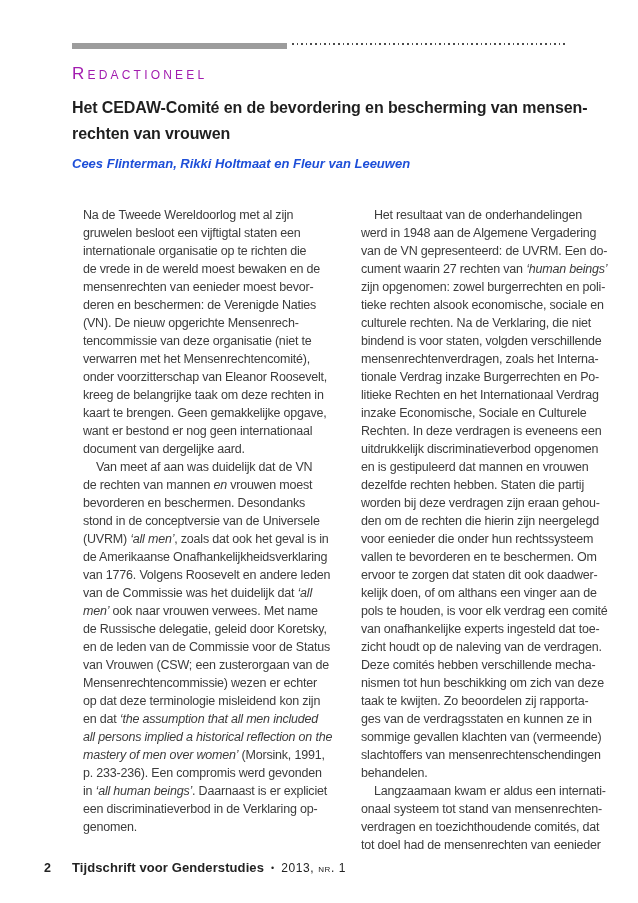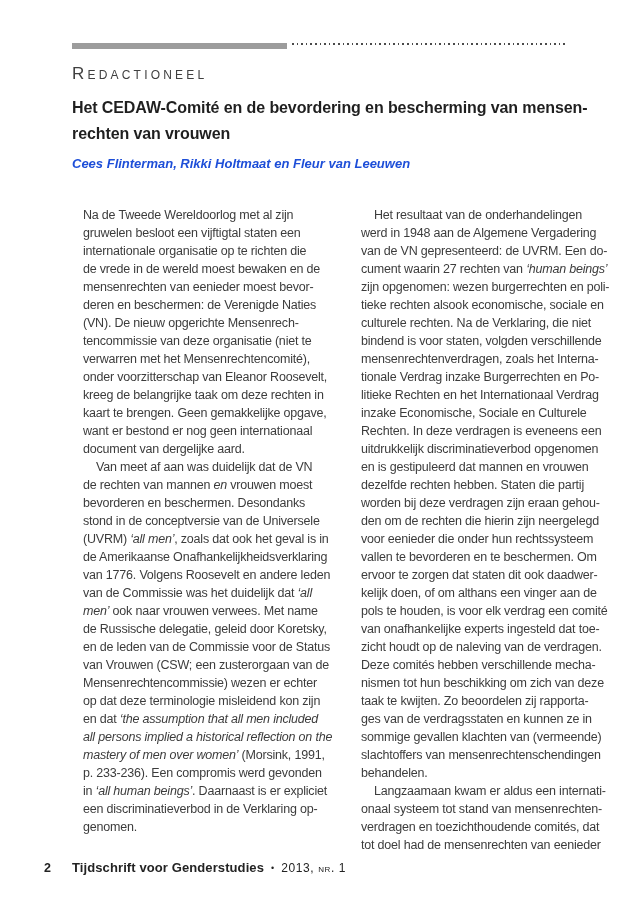--- a/index.html
+++ b/index.html
@@ -7,21 +7,21 @@
     position:relative;width:638px;height:903px;background:#ffffff;
     font-family:"Liberation Sans",sans-serif;color:#3c3c3c;overflow:hidden;
   }
   
   .rule{position:absolute;top:43px;left:72px;width:506px;display:flex;align-items:flex-start;}
   .rule-solid{width:215px;height:6px;background:#9c9c9c;}
   .rule-dotted{flex:1;height:2px;margin-top:0;margin-left:5px;margin-right:12px;
     background:repeating-linear-gradient(90deg,#4a4a4a 0 1.6px,transparent 1.6px 4.6px);}
   
   .kicker{position:absolute;top:64px;left:72px;font-size:17px;font-variant:small-caps;
-    letter-spacing:3.2px;color:#404040;}
+    letter-spacing:3.2px;color:#a21caf;}
   .title{position:absolute;top:95px;left:72px;width:520px;font-size:16px;font-weight:bold;
     color:#1f1f1f;line-height:26px;letter-spacing:-0.1px;white-space:nowrap;}
   .title span{display:block;}
   .authors{position:absolute;top:156px;left:72px;font-size:13px;font-style:italic;color:#1d4ed8;font-weight:bold;}
   
   .columns{position:absolute;top:206px;left:83px;width:506px;display:flex;gap:32px;}
   .col{width:246px;}
   .line{font-size:12.5px;line-height:18px;letter-spacing:-0.2px;white-space:nowrap;color:#3c3c3c;}
   .line.indent{text-indent:13px;}
   .it{font-style:italic;}
@@ -87,21 +87,21 @@
         <div class="line"><span>p. 233-236). Een compromis werd gevonden</span></div>
         <div class="line"><span>in </span><span class="it">‘all human beings’</span><span>. Daarnaast is er expliciet</span></div>
         <div class="line"><span>een discriminatieverbod in de Verklaring op-</span></div>
         <div class="line"><span>genomen.</span></div>
       </div>
     <div class="col">
         <div class="line indent"><span>Het resultaat van de onderhandelingen</span></div>
         <div class="line"><span>werd in 1948 aan de Algemene Vergadering</span></div>
         <div class="line"><span>van de VN gepresenteerd: de UVRM. Een do-</span></div>
         <div class="line"><span>cument waarin 27 rechten van </span><span class="it">‘human beings’</span></div>
-        <div class="line"><span>zijn opgenomen: wezen burgerrechten en poli-</span></div>
+        <div class="line"><span>zijn opgenomen: zowel burgerrechten en poli-</span></div>
         <div class="line"><span>tieke rechten alsook economische, sociale en</span></div>
         <div class="line"><span>culturele rechten. Na de Verklaring, die niet</span></div>
         <div class="line"><span>bindend is voor staten, volgden verschillende</span></div>
         <div class="line"><span>mensenrechtenverdragen, zoals het Interna-</span></div>
         <div class="line"><span>tionale Verdrag inzake Burgerrechten en Po-</span></div>
         <div class="line"><span>litieke Rechten en het Internationaal Verdrag</span></div>
         <div class="line"><span>inzake Economische, Sociale en Culturele</span></div>
         <div class="line"><span>Rechten. In deze verdragen is eveneens een</span></div>
         <div class="line"><span>uitdrukkelijk discriminatieverbod opgenomen</span></div>
         <div class="line"><span>en is gestipuleerd dat mannen en vrouwen</span></div>

